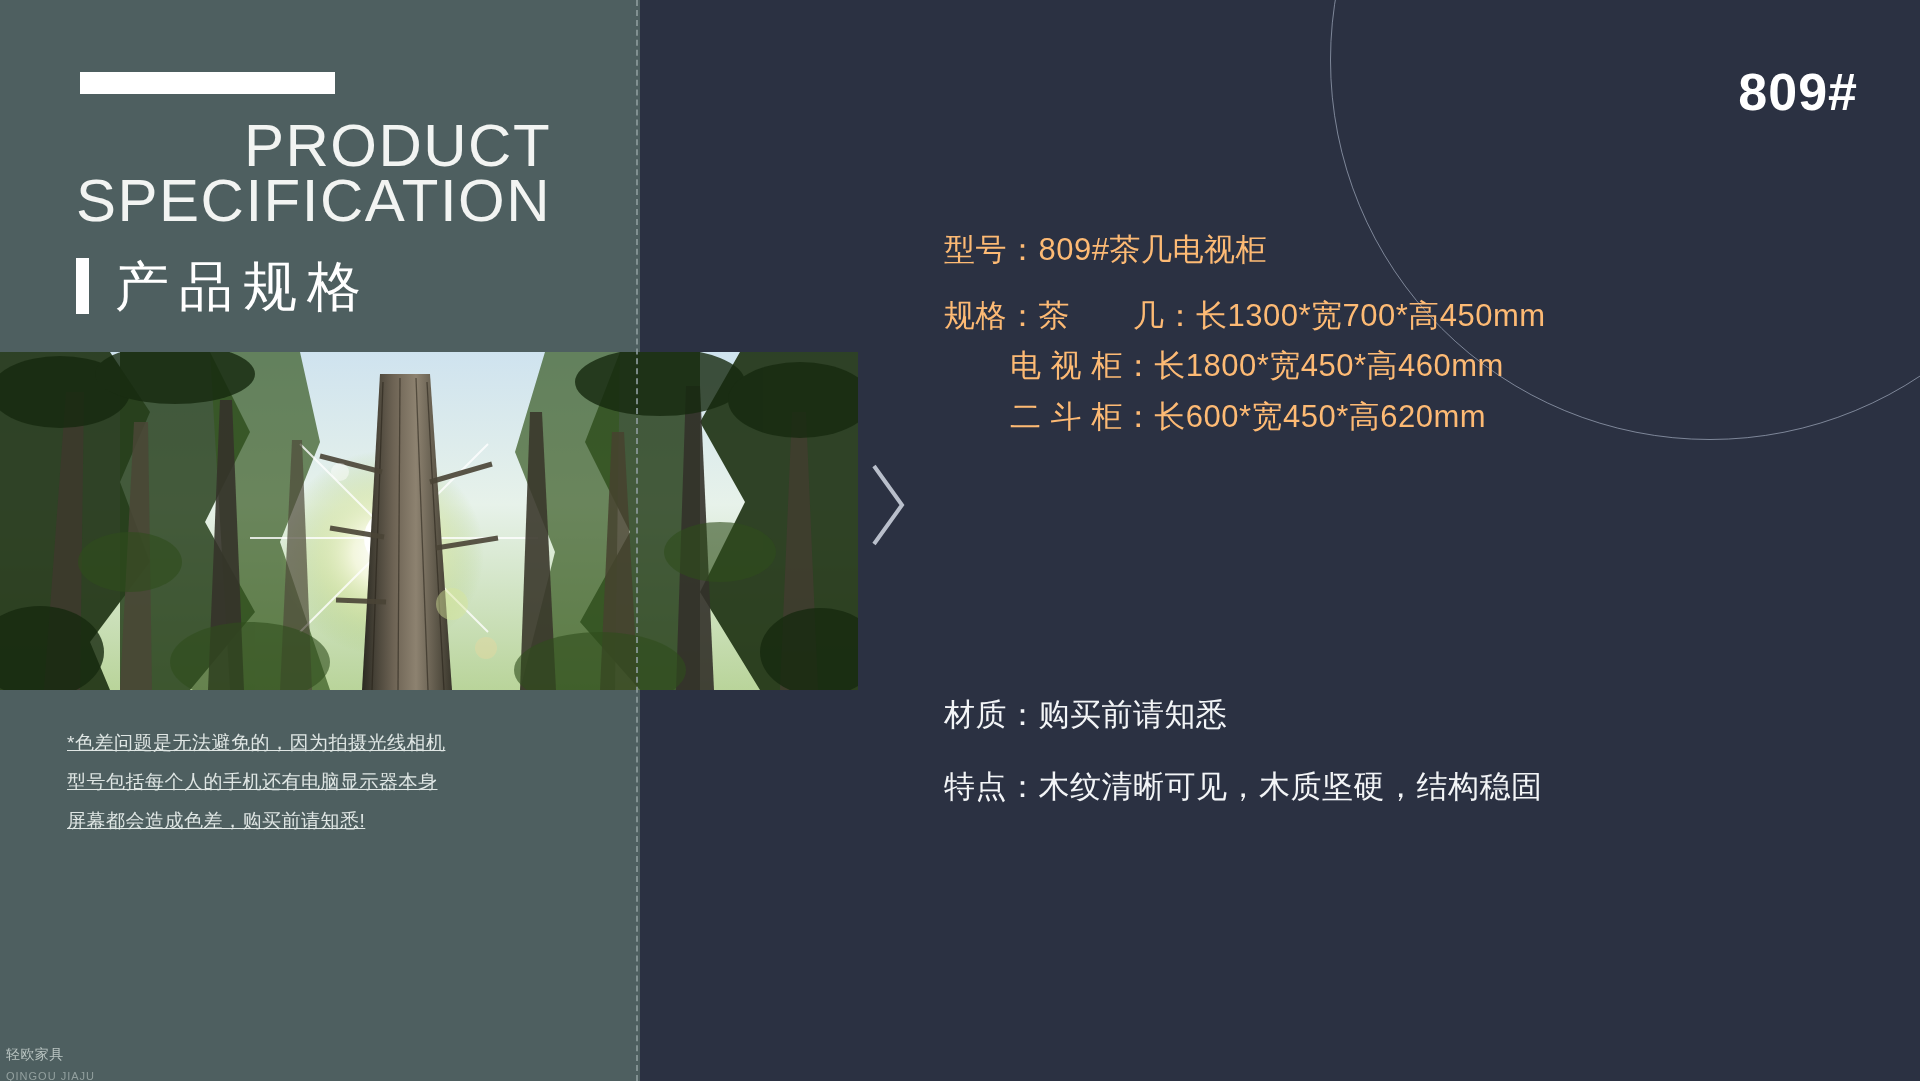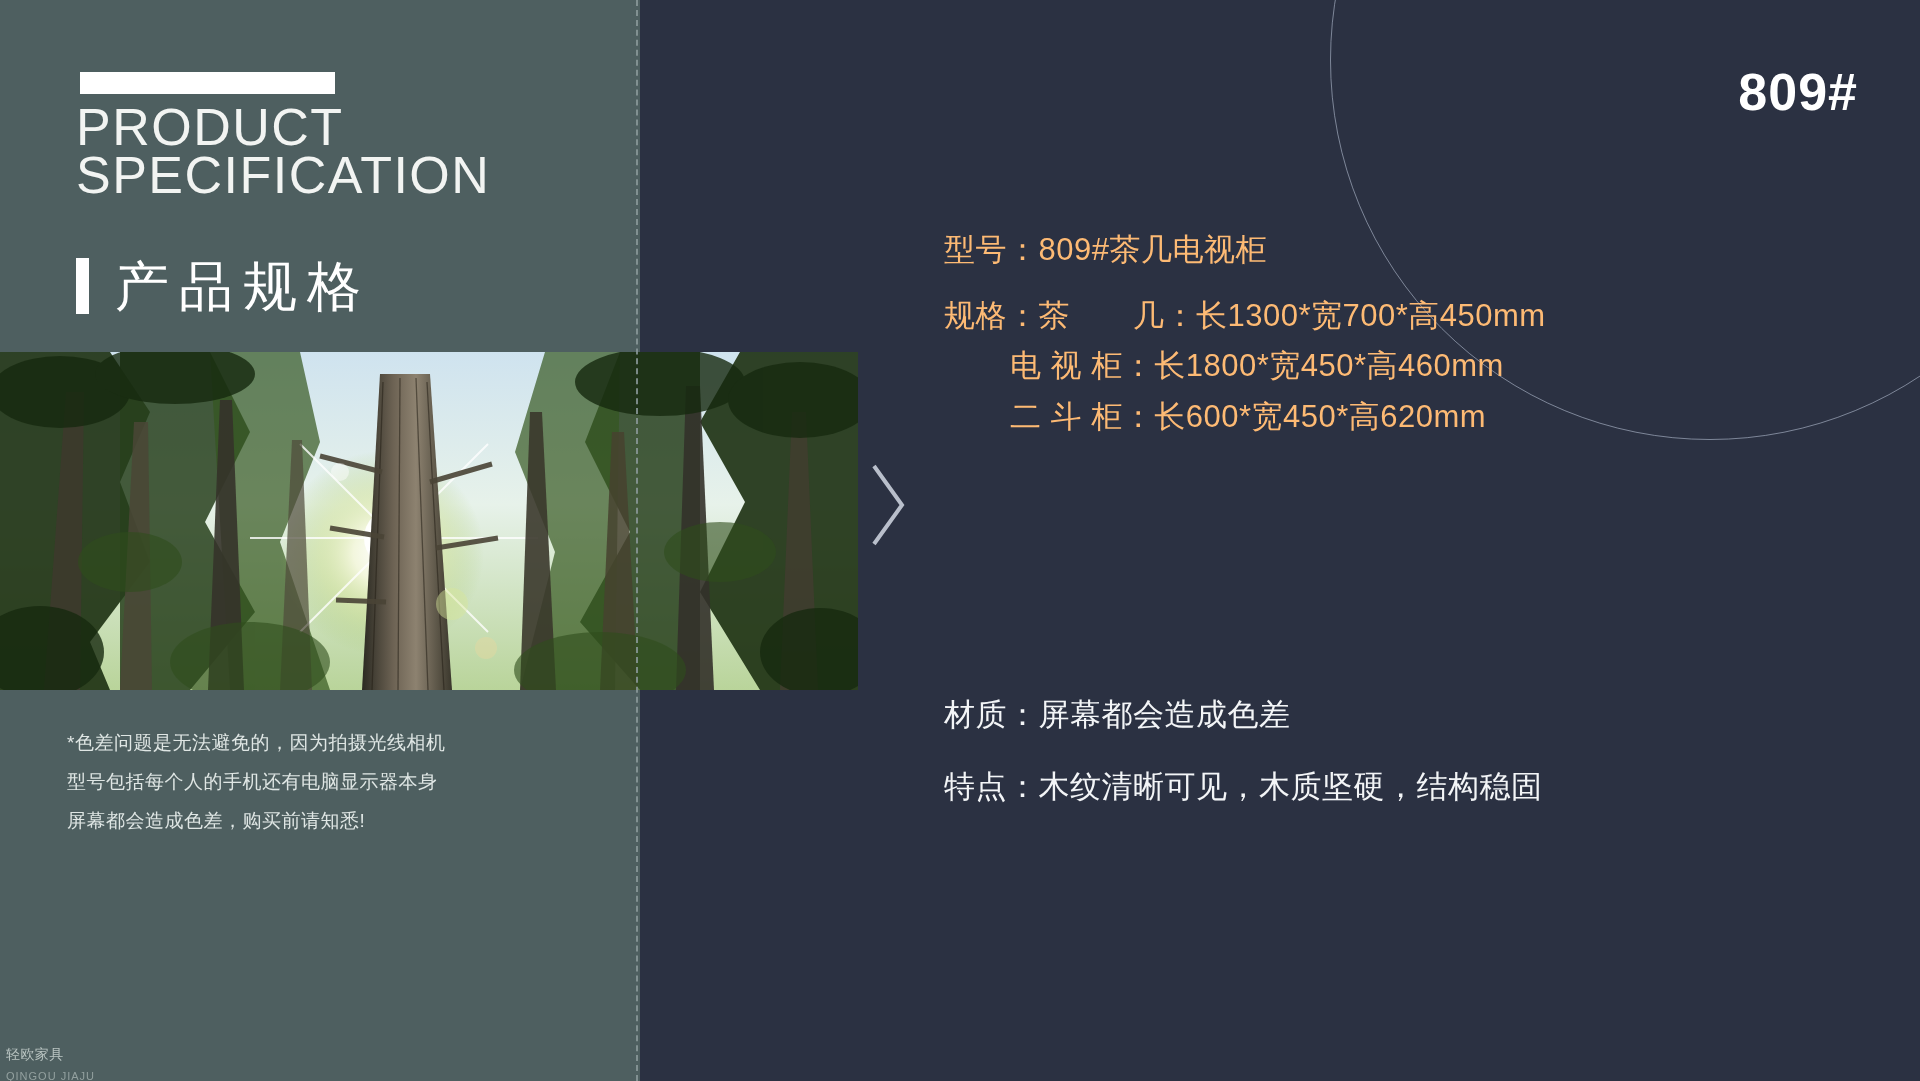--- a/index.html
+++ b/index.html
@@ -50,27 +50,28 @@
 
   
   .title-rule {
     position:absolute;
     left:80px; top:72px;
     width:255px; height:22px;
     background:#ffffff;
   }
   .title-en {
     position:absolute;
-    left:76px; top:104px;
+    left:76px; top:118px;
     color:#f2f4f2;
-    font-size:52px;
+    font-size:60px;
     font-weight:400;
     line-height:0.92;
     letter-spacing:1.5px;
     white-space:nowrap;
+    text-align:right;
   }
   .title-en .l2 { display:block; }
 
   .title-cn-wrap {
     position:absolute;
     left:76px; top:258px;
     display:flex; align-items:center; gap:26px;
   }
   .title-cn-bar {
     width:13px; height:56px;
@@ -100,21 +101,21 @@
   .disclaimer {
     position:absolute;
     left:67px; top:724px;
     width:460px;
     color:#dfe6e4;
     font-size:19px;
     line-height:2.05;
     letter-spacing:.5px;
     z-index:7;
   }
-  .disclaimer div { white-space:nowrap; }
+  .disclaimer div { white-space:nowrap;text-decoration:underline; }
 
   
   .watermark {
     position:absolute;
     left:6px; top:1046px;
     color:#c6d0cd;
     font-size:14px;
     letter-spacing:.4px;
     z-index:8;
     opacity:.9;
@@ -323,17 +324,17 @@
   </svg>
 
   <div class="spec-top">
     <div class="spec-line spec-model">型号：809#茶几电视柜</div>
     <div class="spec-line">规格：茶　　几：长1300*宽700*高450mm</div>
     <div class="spec-line" style="padding-left:66px;">电 视 柜：长1800*宽450*高460mm</div>
     <div class="spec-line" style="padding-left:66px;">二 斗 柜：长600*宽450*高620mm</div>
   </div>
 
   <div class="spec-bottom">
-    <div class="spec-line">材质：屏幕都会造成色差</div>
+    <div class="spec-line">材质：购买前请知悉</div>
     <div class="spec-line">特点：木纹清晰可见，木质坚硬，结构稳固</div>
   </div>
 
 </div>
 
 </body></html>

